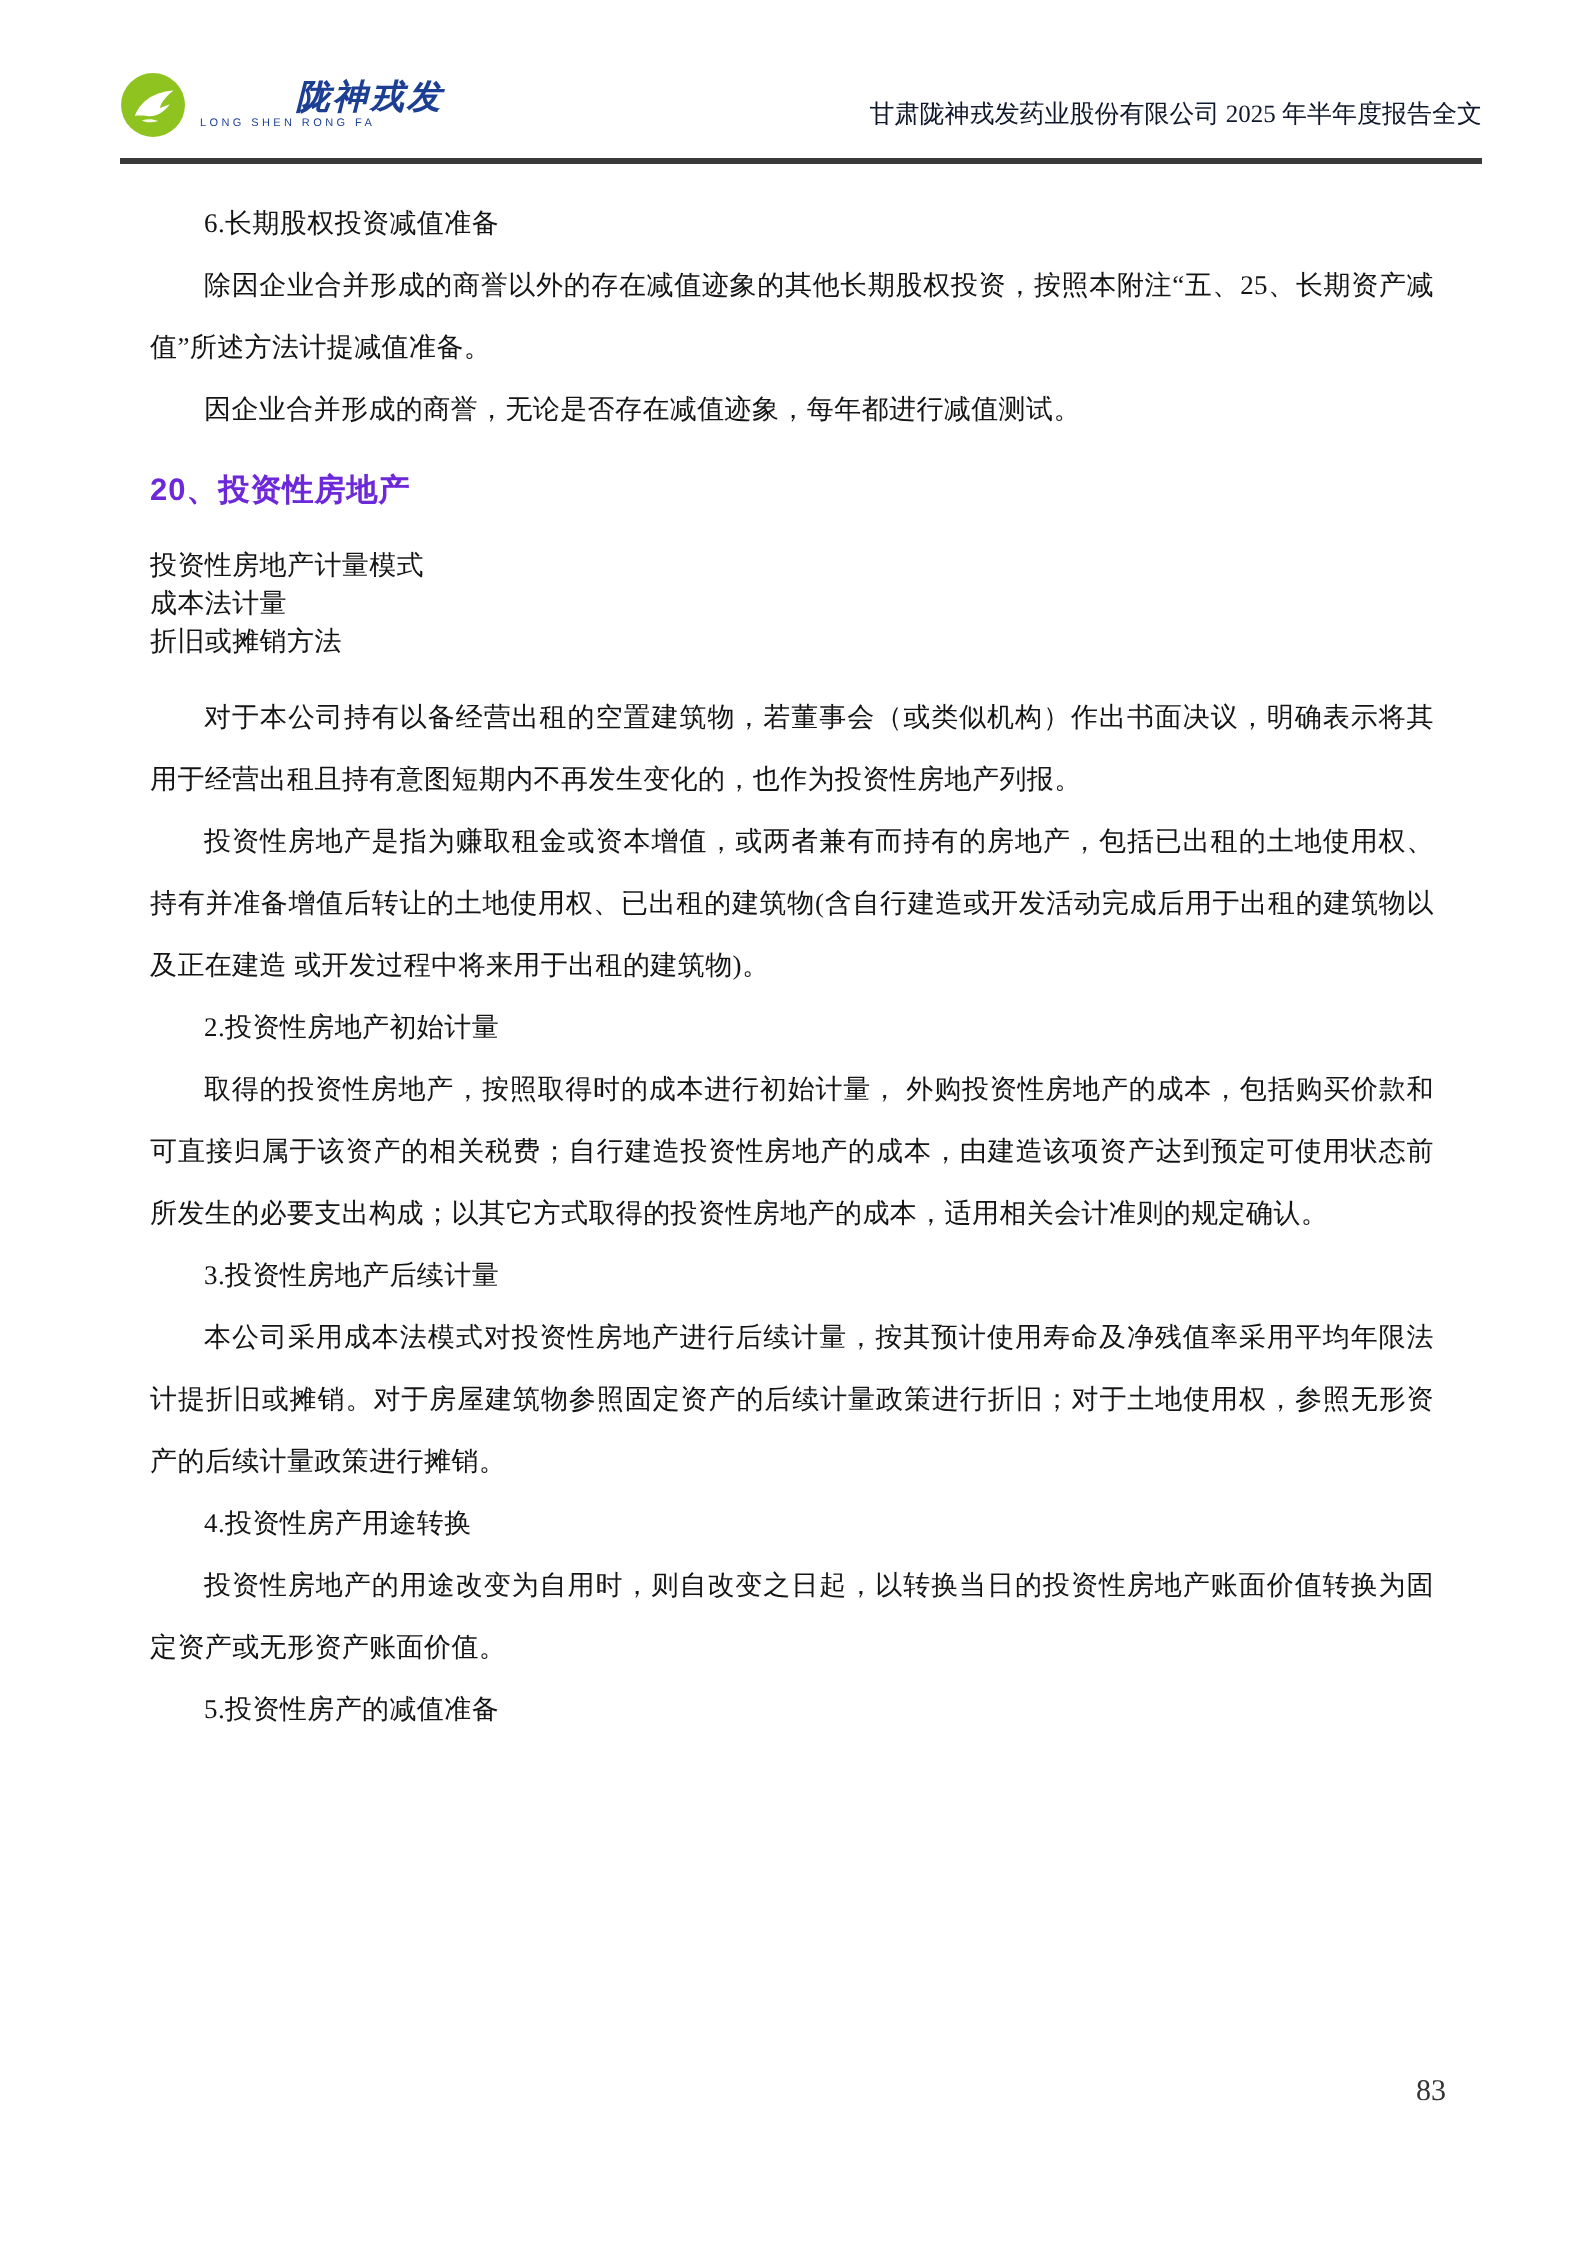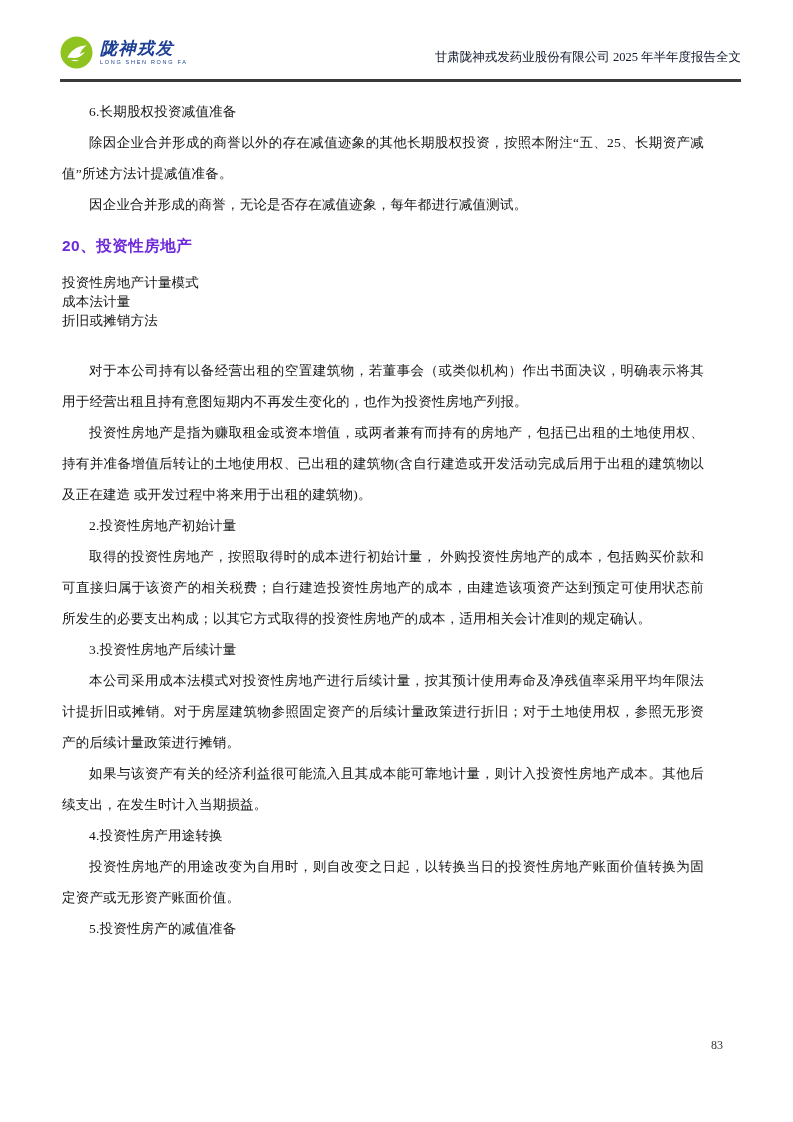--- a/index.html
+++ b/index.html
@@ -13,50 +13,50 @@
   .header{
     position:absolute;left:60px;top:36px;width:681px;
     display:flex;align-items:flex-end;justify-content:space-between;
   }
   .logo{display:flex;align-items:center;gap:7px;}
   .logo-mark{width:33px;height:33px;display:block;}
   .logo-textcol{display:flex;flex-direction:column;}
   .logo-cn{
     font-family:"Liberation Sans","DejaVu Sans",sans-serif;
     font-weight:bold;font-style:italic;font-size:17px;line-height:1.05;
-    color:#1c3f94;letter-spacing:1.5px;
+    color:#1c3f94;letter-spacing:1.5px;margin-left:48px;
   }
   .logo-en{
     font-family:"Liberation Sans","DejaVu Sans",sans-serif;
     font-size:5.5px;color:#1c3f94;letter-spacing:1.7px;margin-top:2px;
   }
   .doc-title{font-size:12.5px;color:#0f172a;padding-bottom:3px;white-space:nowrap;}
   .header-rule{
     position:absolute;left:60px;top:79px;width:681px;height:2.5px;
     background:#3a3a3a;
   }
   
   .content{
-    position:absolute;left:62px;top:96px;width:642px;
+    position:absolute;left:75px;top:96px;width:642px;
     font-size:13.5px;
   }
   .b-para,.b-item{
     margin:0;line-height:31px;text-align:justify;text-indent:2em;
     letter-spacing:0.2px;
   }
   .b-head{
     margin:14px 0 16px 0;line-height:23px;text-indent:0;
     font-family:"Liberation Sans","DejaVu Sans",sans-serif;
     font-weight:bold;font-size:15.5px;color:#6d28d9;letter-spacing:0.5px;
   }
   .b-line{margin:0;line-height:19px;text-indent:0;letter-spacing:0.2px;}
-  .b-line.last{margin-bottom:25px;}
+  .b-line.last{margin-bottom:13px;}
   
   .page-num{
-    position:absolute;right:70px;top:1038px;font-size:12px;color:#333;text-align:center;
+    position:absolute;right:70px;top:1038px;font-size:15px;color:#333;text-align:center;
   }
 </style>
 </head>
 <body>
 
 <div class="page">
 
   <div class="header">
     <div class="logo">
       <svg class="logo-mark" viewBox="0 0 32 32" aria-hidden="true">
@@ -80,21 +80,20 @@
     <p class="b-head">20、投资性房地产</p>
     <p class="b-line">投资性房地产计量模式</p>
     <p class="b-line">成本法计量</p>
     <p class="b-line last">折旧或摊销方法</p>
     <p class="b-para">对于本公司持有以备经营出租的空置建筑物，若董事会（或类似机构）作出书面决议，明确表示将其用于经营出租且持有意图短期内不再发生变化的，也作为投资性房地产列报。</p>
     <p class="b-para">投资性房地产是指为赚取租金或资本增值，或两者兼有而持有的房地产，包括已出租的土地使用权、持有并准备增值后转让的土地使用权、已出租的建筑物(含自行建造或开发活动完成后用于出租的建筑物以及正在建造 或开发过程中将来用于出租的建筑物)。</p>
     <p class="b-item">2.投资性房地产初始计量</p>
     <p class="b-para">取得的投资性房地产，按照取得时的成本进行初始计量， 外购投资性房地产的成本，包括购买价款和可直接归属于该资产的相关税费；自行建造投资性房地产的成本，由建造该项资产达到预定可使用状态前所发生的必要支出构成；以其它方式取得的投资性房地产的成本，适用相关会计准则的规定确认。</p>
     <p class="b-item">3.投资性房地产后续计量</p>
     <p class="b-para">本公司采用成本法模式对投资性房地产进行后续计量，按其预计使用寿命及净残值率采用平均年限法计提折旧或摊销。对于房屋建筑物参照固定资产的后续计量政策进行折旧；对于土地使用权，参照无形资产的后续计量政策进行摊销。</p>
-    <p class="b-para">如果与该资产有关的经济利益很可能流入且其成本能可靠地计量，则计入投资性房地产成本。其他后续支出，在发生时计入当期损益。</p>
     <p class="b-item">4.投资性房产用途转换</p>
     <p class="b-para">投资性房地产的用途改变为自用时，则自改变之日起，以转换当日的投资性房地产账面价值转换为固定资产或无形资产账面价值。</p>
     <p class="b-item">5.投资性房产的减值准备</p>
   </div>
 
   <div class="page-num">83</div>
 
 </div>
 
 </body></html>

